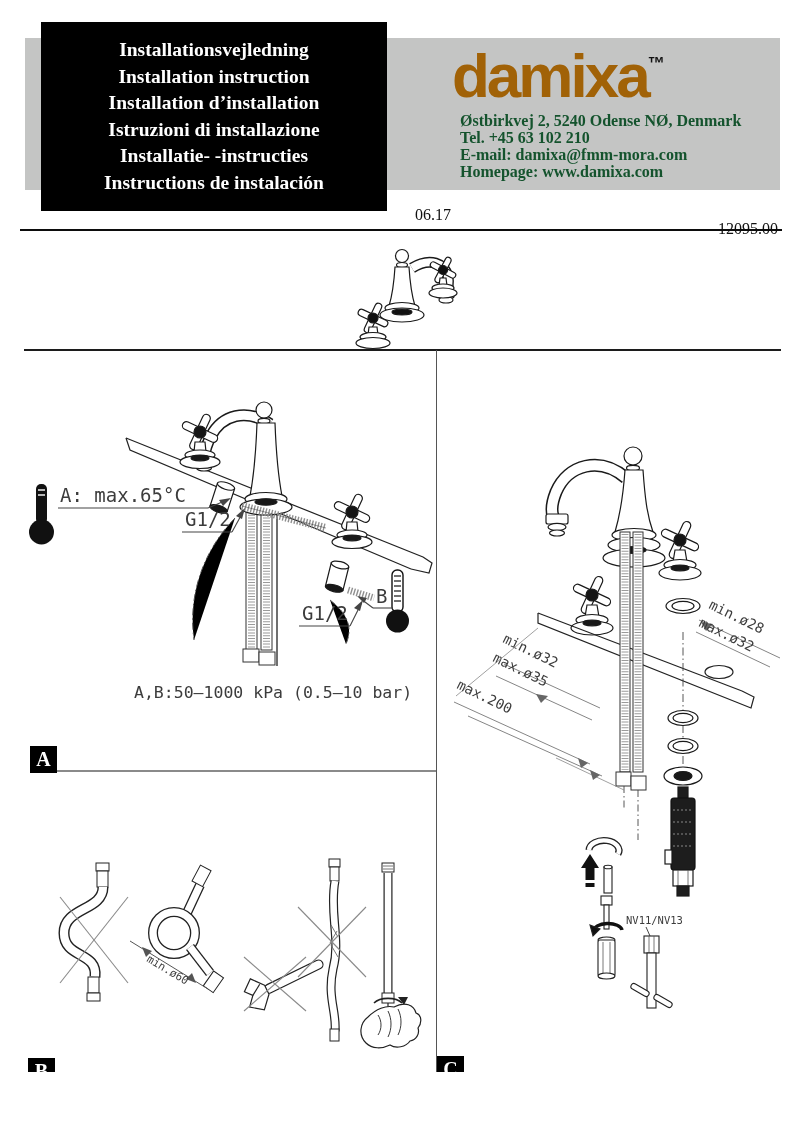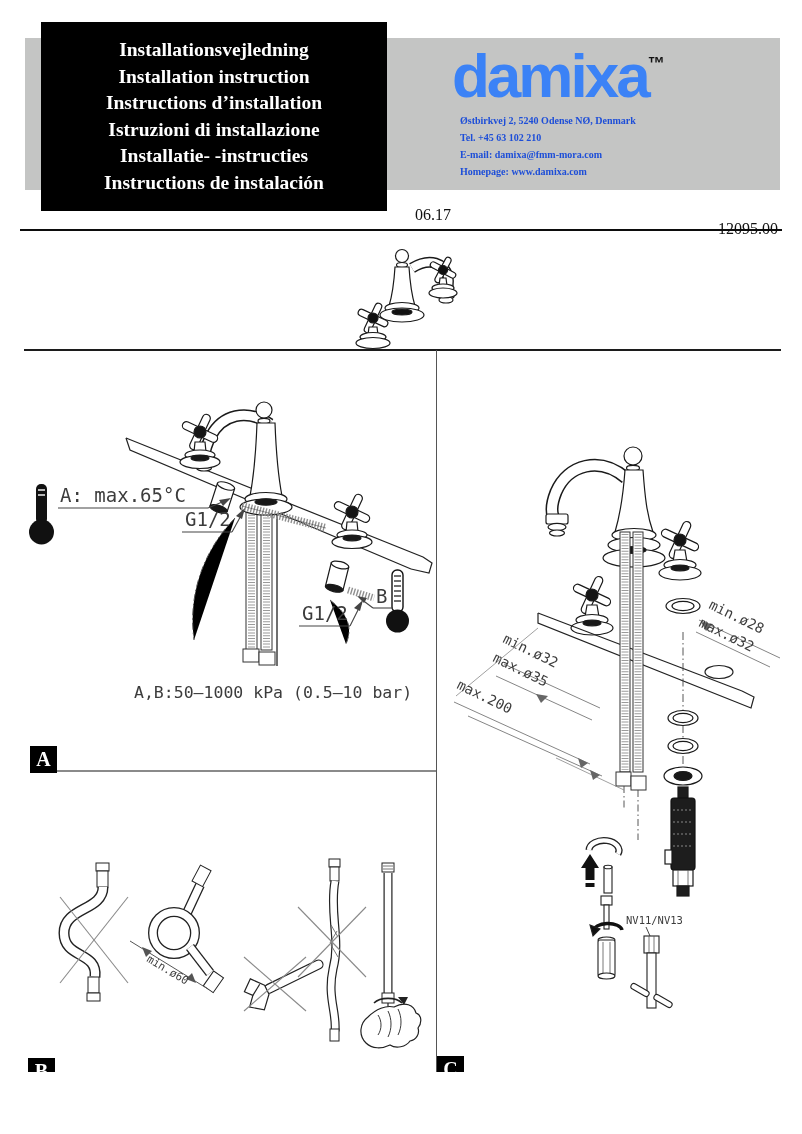--- a/index.html
+++ b/index.html
@@ -5,23 +5,23 @@
   html,body{margin:0;padding:0;background:#fff;}
   .page{position:relative;width:802px;height:1072px;background:#fff;overflow:hidden;
         font-family:"Liberation Serif",serif;color:#111;}
   .abs{position:absolute;}
   .gray-band{left:25px;top:38px;width:755px;height:152px;background:#c4c5c4;}
   .black-box{left:41px;top:22px;width:346px;height:189px;background:#000;color:#fff;
              display:flex;flex-direction:column;justify-content:center;align-items:center;z-index:2;}
   .black-box .t{font-weight:bold;font-size:19.5px;line-height:26.5px;white-space:nowrap;}
   .brand-row{left:452px;top:40px;z-index:2;white-space:nowrap;}
   .brand-word{font-family:"Liberation Sans",sans-serif;font-weight:bold;font-size:62px;
-              letter-spacing:-3px;color:#3b82f6;}
+              letter-spacing:-3px;color:#a16207;}
   .tm{font-family:"Liberation Sans",sans-serif;font-weight:bold;font-size:17px;vertical-align:28px;}
-  .address{left:460px;top:112px;z-index:2;font-weight:bold;font-size:10px;line-height:17px;color:#1d4ed8;}
+  .address{left:460px;top:112px;z-index:2;font-weight:bold;font-size:16px;line-height:17px;color:#14532d;}
   .date{left:383px;top:206px;width:68px;text-align:right;font-size:16px;}
   .docnum{right:24px;top:220px;font-size:16px;}
   .rule1{left:20px;top:229px;width:762px;height:2.4px;background:#0c0c0c;}
   .rule2{left:24px;top:349px;width:757px;height:1.8px;background:#1c1c1c;}
   .vdiv{left:436px;top:350px;width:1.4px;height:733px;background:#555;}
   .a-line{left:57px;top:770px;width:379px;height:2px;background:#8a8a8a;}
   .secbox{width:27px;height:27px;background:#000;color:#fff;display:flex;align-items:center;
           justify-content:center;font-weight:bold;font-size:20px;z-index:3;}
   .boxA{left:30px;top:746px;}
   .boxB{left:28px;top:1058px;}
@@ -33,21 +33,21 @@
 </head>
 <body>
 
 <div class="page">
 
   <div class="abs gray-band"></div>
 
   <div class="abs black-box">
     <div class="t">Installationsvejledning</div>
     <div class="t">Installation instruction</div>
-    <div class="t">Instructions d’installation</div>
+    <div class="t">Installation d’installation</div>
     <div class="t">Istruzioni di installazione</div>
     <div class="t">Installatie- -instructies</div>
     <div class="t">Instructions de instalación</div>
   </div>
 
   <div class="abs brand-row"><span class="brand-word">damixa</span><span class="tm">™</span></div>
 
   <div class="abs address">
     <div>Østbirkvej 2, 5240 Odense NØ, Denmark</div>
     <div>Tel. +45 63 102 210</div>

